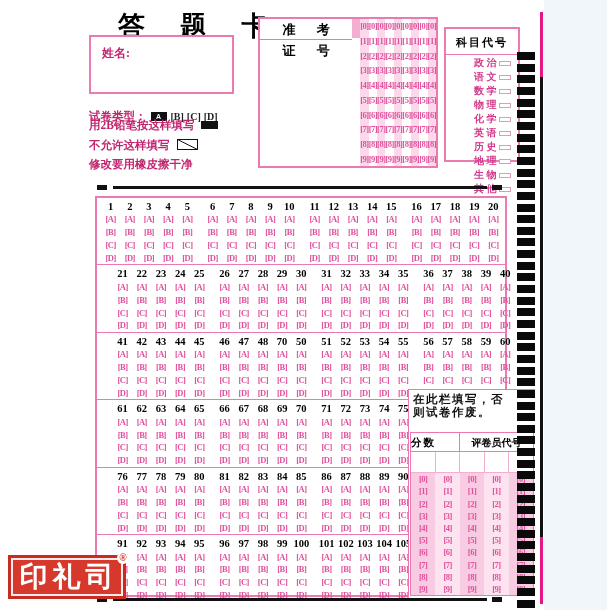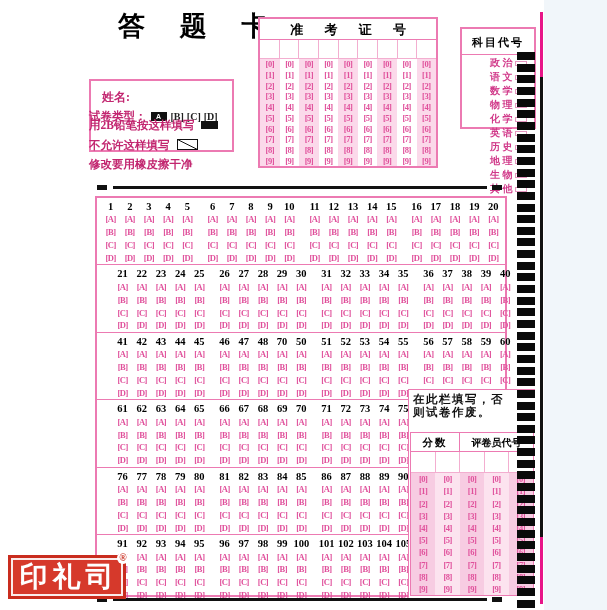--- a/index.html
+++ b/index.html
@@ -6,47 +6,47 @@
   body { background:#fff; }
   .sheet {
     position:relative; width:607px; height:610px; background:#ffffff;
     font-family:"Liberation Serif", serif; overflow:hidden;
   }
   .right-strip { position:absolute; left:544px; top:0; width:63px; height:610px; background:#f1f6fa; }
 
   
   .title { position:absolute; left:118px; top:8px; font-size:27px; font-weight:bold; color:#000;
            letter-spacing:14px; white-space:nowrap; }
-  .name-box { position:absolute; left:89px; top:35px; width:145px; height:73px; border:2px solid #ec7ab2; background:#fff;margin-top:44px; }
+  .name-box { position:absolute; left:89px; top:35px; width:145px; height:59px; border:2px solid #ec7ab2; background:#fff; }
   .name-label { display:inline-block; margin:8px 0 0 11px; font-size:12px; font-weight:bold; color:#c2256f; }
 
   
   .instr-line { position:absolute; left:89px; font-size:11.5px; font-weight:bold; color:#c2256f;
                 white-space:nowrap; display:flex; align-items:center; height:14px; }
   .pt-filled { display:inline-block; width:16px; height:9px; background:#111; color:#fff; font-size:7px;
                line-height:9px; text-align:center; margin:0 4px; font-family:"Liberation Sans", sans-serif; }
   .pt-opt { color:#222; font-size:10px; font-weight:bold; margin-right:3px; letter-spacing:0; }
   .blk-icon { display:inline-block; width:17px; height:8px; background:#111; margin-left:7px; }
   .cross-icon { margin-left:7px; display:inline-block; }
 
   
-  .adm-box { position:absolute; left:258px; top:17px; width:180px; height:151px; border:2px solid #ec7ab2; background:#fff; display:flex; flex-direction:column; }
+  .adm-box { position:absolute; left:258px; top:17px; width:180px; height:151px; border:2px solid #ec7ab2; background:#fff; display:flex; flex-direction:row; }
   .adm-title { height:21px; line-height:21px; text-align:center; font-size:13px; font-weight:bold; color:#000;
                letter-spacing:9px; padding-left:9px; border-bottom:1px solid #ec7ab2; }
   .adm-blank-row { height:19px; display:flex; border-bottom:1px solid #f3aed0; }
   .adm-blank-cell { flex:1; border-right:1px solid #f3aed0; }
   .adm-blank-cell:last-child { border-right:none; }
   .adm-grid { flex:1; display:flex; }
   .adm-col { flex:1; display:flex; flex-direction:column; }
   .adm-col.shaded { background:#fbd9ea; }
   .digit-cell { flex:1; text-align:center; font-size:8.5px; font-weight:bold; color:#e0509b;
                 display:flex; align-items:center; justify-content:center; letter-spacing:-0.5px; }
 
   
-  .subj-box { position:absolute; left:460px; top:27px; width:76px; height:102px; border:2px solid #ec7ab2; background:#fff; display:flex; flex-direction:column; }
+  .subj-box { position:absolute; left:444px; top:27px; width:76px; height:135px; border:2px solid #ec7ab2; background:#fff; display:flex; flex-direction:column; }
   .subj-title { height:26px; line-height:26px; text-align:center; font-size:11px; font-weight:bold; color:#000;
                 letter-spacing:2px; border-bottom:1px solid #ec7ab2; }
   .subj-list { flex:1; display:flex; flex-direction:column; padding:1px 0; }
   .subj-row { flex:1; display:flex; align-items:center; justify-content:space-between; padding:0 7px; }
   .subj-name { font-size:10px; font-weight:bold; color:#d13a8a; white-space:pre;padding-left:21px; }
   .subj-bracket { width:12px; height:5px; border:1px solid #e696c0; background:#fff; }
 
   
   .hline { position:absolute; background:#111; }
   .sq { position:absolute; background:#111; }
@@ -61,21 +61,21 @@
   .q-num { width:19.2px; text-align:center; font-size:10.5px; font-weight:bold; color:#000; }
   .q-opt { width:19.2px; text-align:center; font-size:8.5px; font-weight:bold; color:#e0509b; letter-spacing:-0.5px; }
 
   
   .right-panel { position:absolute; left:408px; top:389px; width:127px; height:208px; background:#fff;
                  border-left:1.5px solid #ec7ab2; border-top:1.5px solid #ec7ab2; }
   .notice { padding:3px 1px 0 4px; font-size:11.5px; font-weight:bold; color:#111; line-height:13.2px; letter-spacing:1.5px; }
   .score-box { position:absolute; left:1px; top:42px; width:124px; height:164px; border:1.5px solid #ec7ab2;
                display:flex; flex-direction:column; background:#fff; }
   .score-head { height:19px; display:flex; border-bottom:1px solid #ec7ab2; }
-  .score-h1 { width:40%; border-right:1px solid #ec7ab2; text-align:center; line-height:19px; font-size:10.5px; font-weight:bold; color:#000; letter-spacing:2px; }
+  .score-h1 { width:40%; border-right:1px solid #ec7ab2; line-height:19px; font-size:10.5px; font-weight:bold; color:#000; letter-spacing:2px; }
   .score-h2 { width:60%; text-align:center; line-height:19px; font-size:10px; font-weight:bold; color:#000; }
   .score-blank { height:21px; display:flex; border-bottom:1px solid #f3aed0; }
   .score-blank-cell { flex:1; border-right:1px solid #f3aed0; }
   .score-blank-cell:last-child { border-right:none; }
   .score-grid { flex:1; display:flex; }
   .score-col { flex:1; display:flex; flex-direction:column; background:#fce3ef; }
   .score-col.deep { background:#f7cce2; }
 
   
   .vseg { position:absolute; left:540px; width:3px; }

